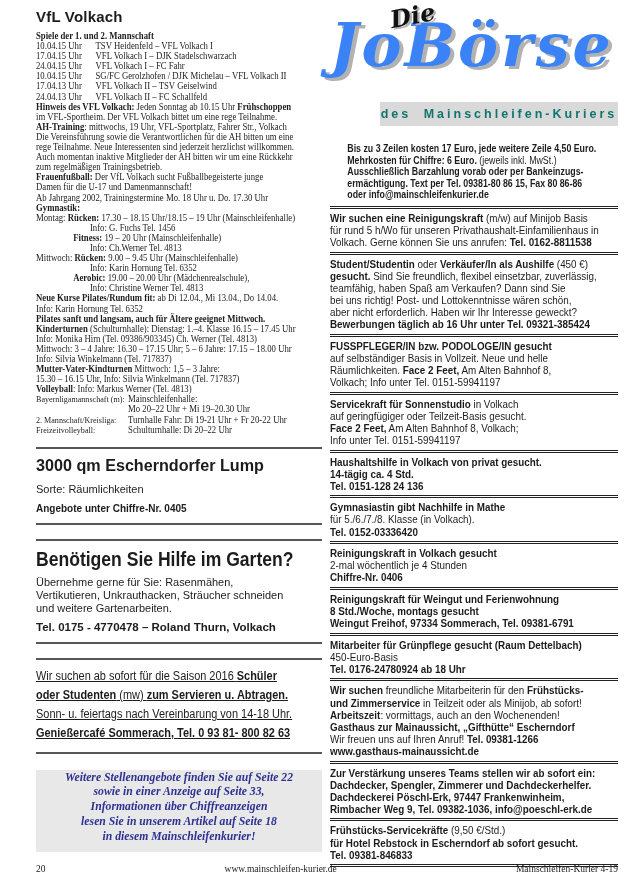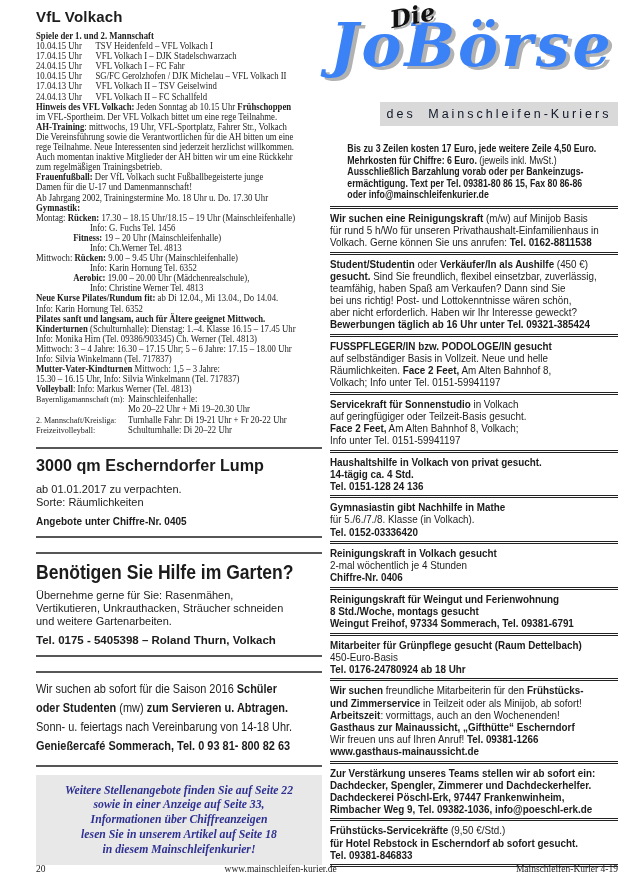--- a/index.html
+++ b/index.html
@@ -25,36 +25,36 @@
   .lump{margin-top:12px;}
   .lump-headline{font-size:17px;font-weight:bold;margin-bottom:7px;transform:scaleX(.95);transform-origin:0 0;white-space:nowrap;}
   .lump-line{font-size:11px;line-height:13px;}
   .lump-chiffre{font-size:10px;font-weight:bold;margin-top:7px;}
 
   .garten{margin-top:14px;}
   .garten-headline{font-size:19.5px;font-weight:bold;margin-bottom:5px;transform:scaleX(.9);transform-origin:0 0;white-space:nowrap;}
   .garten-body .line{font-size:11.3px;line-height:13.3px;white-space:nowrap;transform:scaleX(.97);transform-origin:0 0;}
   .garten-contact{font-size:11.5px;font-weight:bold;margin-top:5px;white-space:nowrap;}
 
-  .cafe{margin-top:14px;}
+  .cafe{margin-top:14px;text-decoration:underline;}
   .cafe .line{font-size:12.3px;line-height:19px;white-space:nowrap;transform:scaleX(.89);transform-origin:0 0;}
   .cafe .line b{font-weight:bold;}
 
-  .infobox{margin-top:8px;padding:8px 4px 8px;text-align:center;}
+  .infobox{margin-top:16px;padding:0 4px 8px;text-align:center;}
   .infobox .line{font-family:"Liberation Serif",serif;font-style:italic;font-weight:bold;
                  font-size:12.6px;line-height:14.8px;white-space:nowrap;transform:scaleX(.93);}
 
   
   .logo{position:relative;height:98px;}
   .logo-name{position:absolute;left:0;top:6px;font-family:"DejaVu Serif",serif;font-style:italic;font-weight:bold;
              font-size:60px;letter-spacing:3px;color:#3b82f6;text-shadow:4px 3px 0 #b2b2b2;white-space:nowrap;}
   .logo-die{position:absolute;left:60px;top:-3px;font-family:"DejaVu Serif",serif;font-style:italic;font-weight:bold;
             font-size:24px;color:#111;text-shadow:2px 2px 0 #b2b2b2;transform:rotate(-11deg);}
   .logo-bar{margin-left:50px;height:24px;background:#d9d9d9;display:flex;align-items:center;justify-content:center;
-            font-weight:normal;font-size:12.5px;letter-spacing:3px;word-spacing:6px;color:#0f172a;}
+            font-weight:bold;font-size:12.5px;letter-spacing:3px;word-spacing:6px;color:#0f766e;}
 
   
   .pricing{margin-top:17px;text-align:left;}
   .pricing .line{font-size:10px;line-height:11.6px;white-space:nowrap;transform:scaleX(.88);}
   .pricing .line b{font-weight:bold;}
 
   
   .job-ads{margin-top:5px;}
   .dsep{border-top:1px solid #222;border-bottom:1px solid #222;height:3px;margin:1.5px 0;}
   .job-ad{padding:1.5px 0 2px;}
@@ -113,33 +113,32 @@
           <div class="line"><b>Volleyball</b><span>: Info: Markus Werner (Tel. 4813)</span></div>
           <div class="line vball"><span class="c0">Bayernligamannschaft (m):</span><span class="c1">Mainschleifenhalle:</span></div>
           <div class="line vball"><span class="c0"></span><span class="c1">Mo 20–22 Uhr + Mi 19–20.30 Uhr</span></div>
           <div class="line vball"><span class="c0">2. Mannschaft/Kreisliga:</span><span class="c1">Turnhalle Fahr: Di 19-21 Uhr + Fr 20-22 Uhr</span></div>
           <div class="line vball"><span class="c0">Freizeitvolleyball:</span><span class="c1">Schulturnhalle: Di 20–22 Uhr</span></div>
         </div>
     </section>
 
     <section class="left-ad lump">
       <h2 class="lump-headline">3000 qm Escherndorfer Lump</h2>
-      <div class="lump-line">ab 01.01.2017 zu verpachten.</div>
       <div class="lump-line">Sorte: Räumlichkeiten</div>
       <div class="lump-chiffre">Angebote unter Chiffre-Nr. 0405</div>
     </section>
 
     <section class="left-ad garten">
       <h2 class="garten-headline">Benötigen Sie Hilfe im Garten?</h2>
       <div class="garten-body">
           <div class="line">Übernehme gerne für Sie: Rasenmähen,</div>
           <div class="line">Vertikutieren, Unkrauthacken, Sträucher schneiden</div>
           <div class="line">und weitere Gartenarbeiten.</div>
         </div>
-      <div class="garten-contact">Tel. 0175 - 5405398 – Roland Thurn, Volkach</div>
+      <div class="garten-contact">Tel. 0175 - 4770478 – Roland Thurn, Volkach</div>
     </section>
 
     <section class="left-ad cafe">
         <div class="line"><span>Wir suchen ab sofort für die Saison 2016 </span><b>Schüler</b></div>
         <div class="line"><b>oder Studenten</b><span> (mw) </span><b>zum Servieren u. Abtragen.</b></div>
         <div class="line">Sonn- u. feiertags nach Vereinbarung von 14-18 Uhr.</div>
         <div class="line"><b>Genießercafé Sommerach, Tel. 0 93 81- 800 82 63</b></div>
       </section>
 
     <aside class="infobox" style="background: rgb(232, 232, 232); color: rgb(46, 49, 146);">

